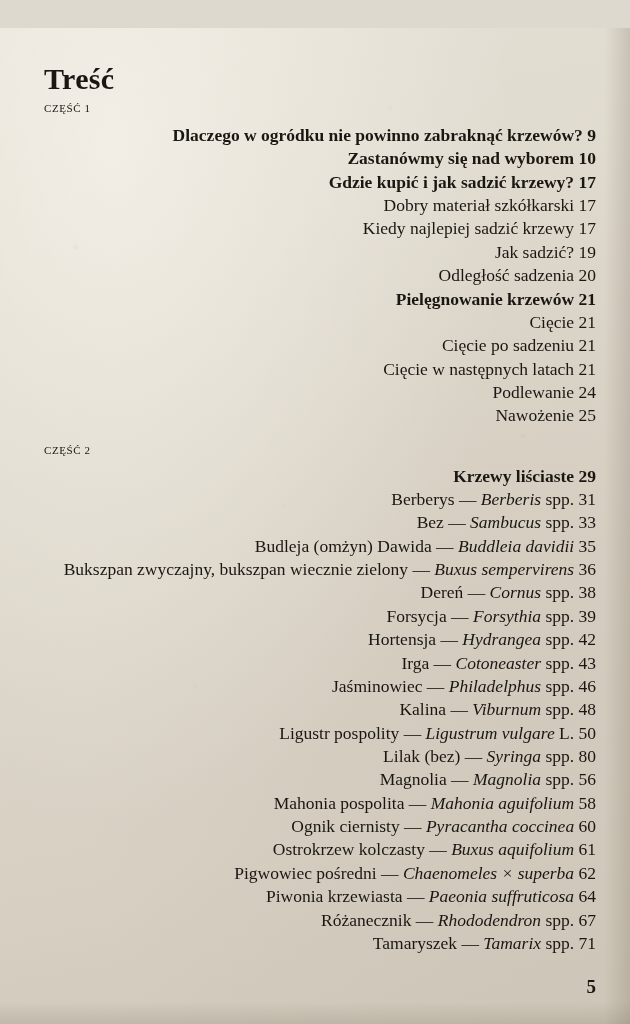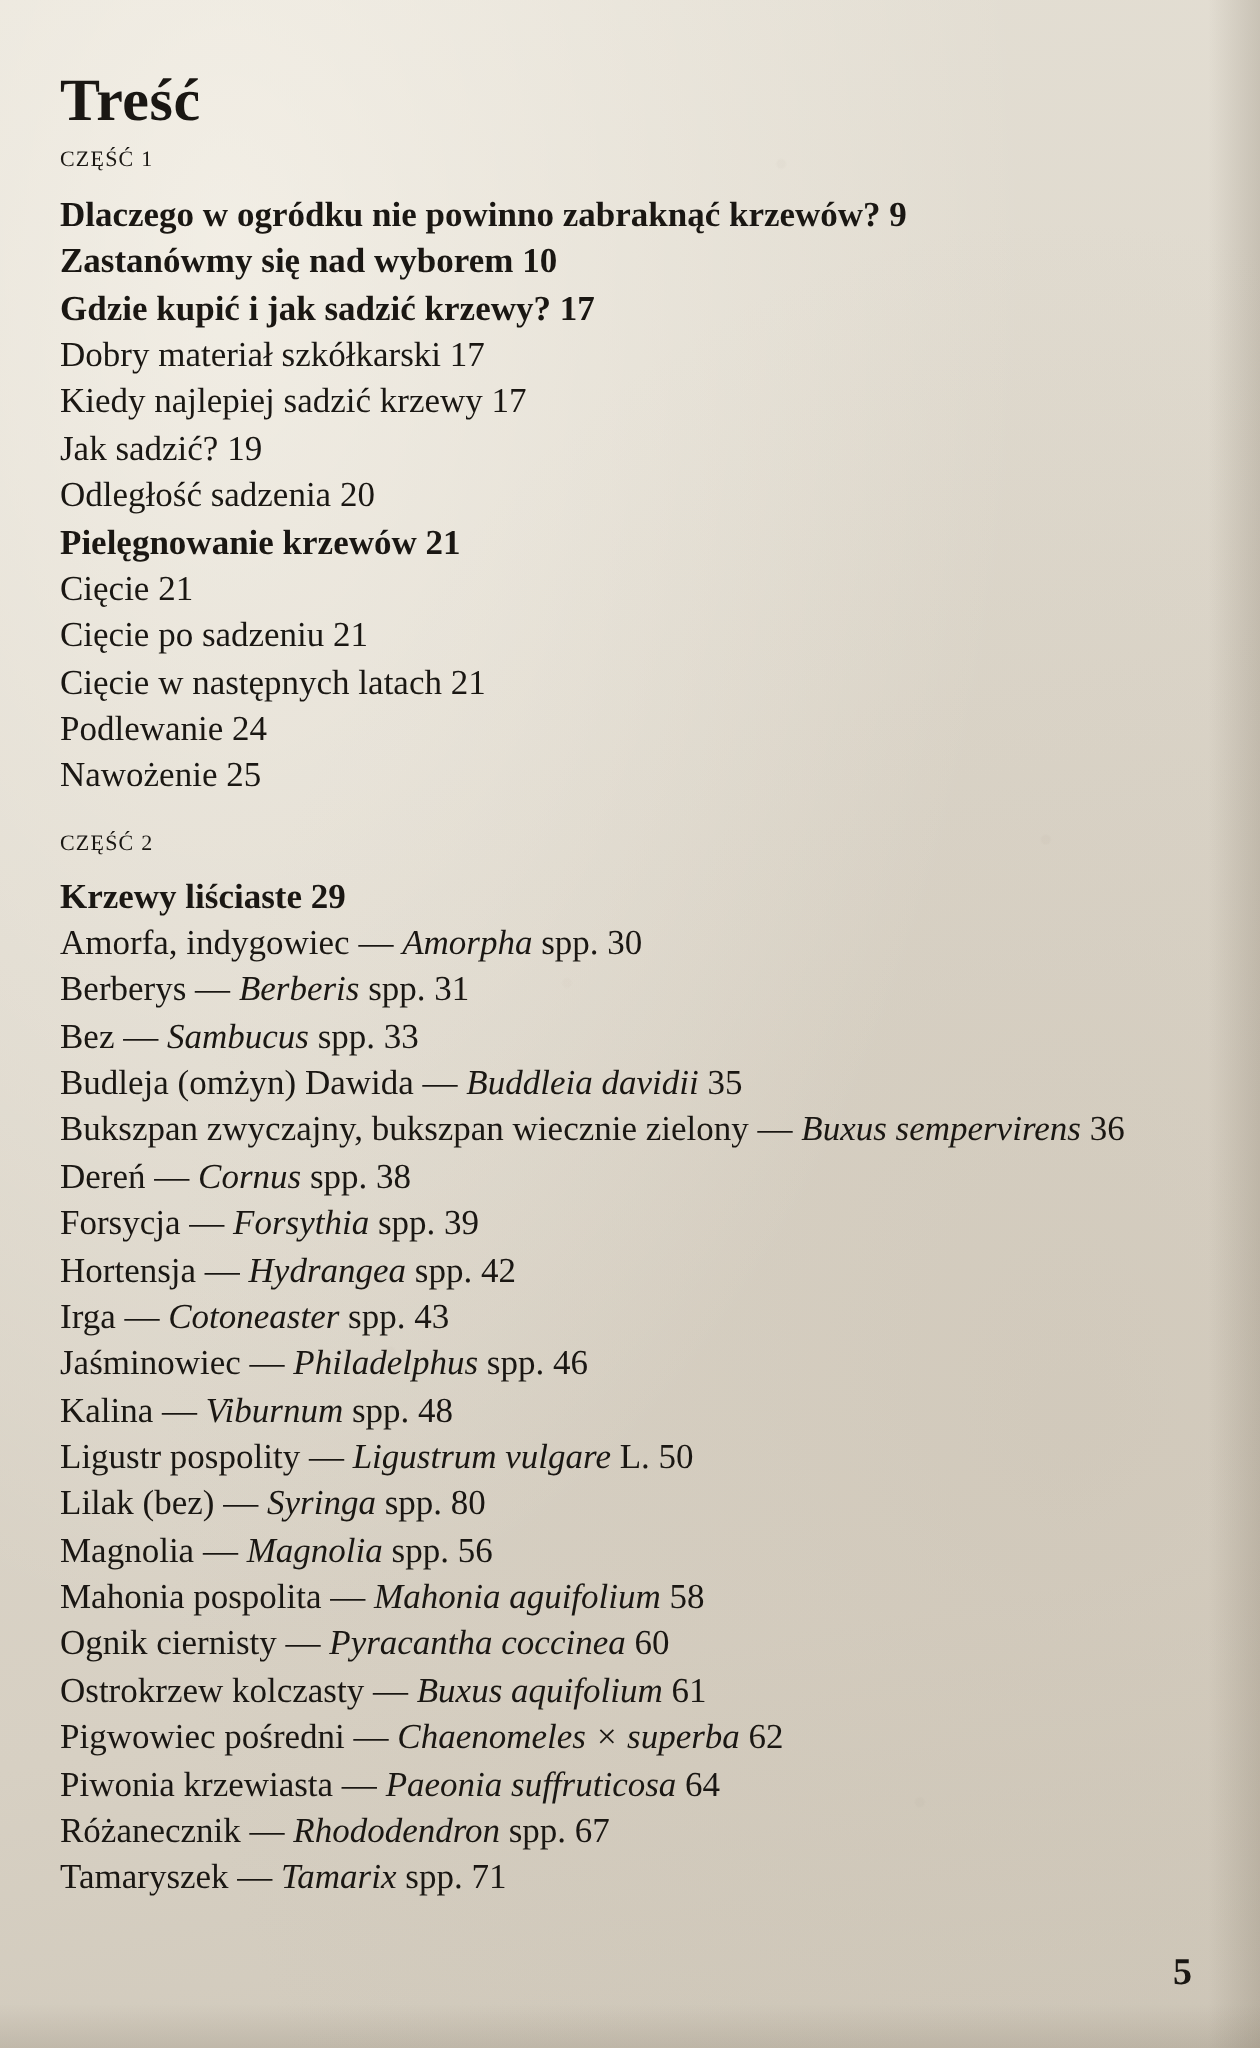--- a/index.html
+++ b/index.html
@@ -11,26 +11,27 @@
     height: 1024px;
     background: #ded9cf;
     font-family: "Liberation Serif", serif;
     color: #1a1713;
     overflow: hidden;
     position: relative;
   }
   .page {
     position: absolute;
     inset: 0;
-    padding: 30px 34px 18px 30px;
+    padding: 30px 34px 18px 44px;
     box-sizing: border-box;
     background:
       radial-gradient(ellipse at 18% 12%, rgba(255,252,245,0.55), rgba(255,252,245,0) 55%),
       radial-gradient(ellipse at 85% 70%, rgba(196,186,170,0.35), rgba(196,186,170,0) 60%),
       linear-gradient(170deg, #e4dfd4 0%, #dcd6ca 42%, #d7d0c3 78%, #cfc8ba 100%);
+    margin-top: 28px;
   }
   .grain {
     position: absolute;
     inset: 0;
     pointer-events: none;
     opacity: 0.35;
     background-image:
       radial-gradient(circle at 12% 22%, rgba(120,108,90,0.10) 0 2px, transparent 3px),
       radial-gradient(circle at 62% 8%, rgba(120,108,90,0.08) 0 2px, transparent 3px),
       radial-gradient(circle at 83% 41%, rgba(120,108,90,0.09) 0 2px, transparent 3px),
@@ -54,20 +55,21 @@
     margin: 0 0 10px 0;
   }
   .part-label.second {
     margin-top: 16px;
     margin-bottom: 9px;
   }
   ul.toc {
     list-style: none;
     margin: 0;
     padding: 0;
+    text-align: right;
   }
   ul.toc li {
     font-size: 17.5px;
     line-height: 1.335;
     margin: 0;
     padding: 0;
     text-indent: 0;
   }
   li.bold {
     font-weight: bold;
@@ -128,21 +130,20 @@
         <li><span>Cięcie 21</span></li>
         <li><span>Cięcie po sadzeniu 21</span></li>
         <li><span>Cięcie w następnych latach 21</span></li>
         <li><span>Podlewanie 24</span></li>
         <li><span>Nawożenie 25</span></li>
       </ul>
 
     <div class="part-label second">CZĘŚĆ 2</div>
     <ul class="toc" id="list-part-2">
         <li class="bold"><span>Krzewy liściaste 29</span></li>
-        <li><span>Amorfa, indygowiec — </span><span class="it">Amorpha</span><span> spp. 30</span></li>
         <li><span>Berberys — </span><span class="it">Berberis</span><span> spp. 31</span></li>
         <li><span>Bez — </span><span class="it">Sambucus</span><span> spp. 33</span></li>
         <li><span>Budleja (omżyn) Dawida — </span><span class="it">Buddleia davidii</span><span> 35</span></li>
         <li><span>Bukszpan zwyczajny, bukszpan wiecznie zielony — </span><span class="it">Buxus sempervirens</span><span> 36</span></li>
         <li><span>Dereń — </span><span class="it">Cornus</span><span> spp. 38</span></li>
         <li><span>Forsycja — </span><span class="it">Forsythia</span><span> spp. 39</span></li>
         <li><span>Hortensja — </span><span class="it">Hydrangea</span><span> spp. 42</span></li>
         <li><span>Irga — </span><span class="it">Cotoneaster</span><span> spp. 43</span></li>
         <li><span>Jaśminowiec — </span><span class="it">Philadelphus</span><span> spp. 46</span></li>
         <li><span>Kalina — </span><span class="it">Viburnum</span><span> spp. 48</span></li>

